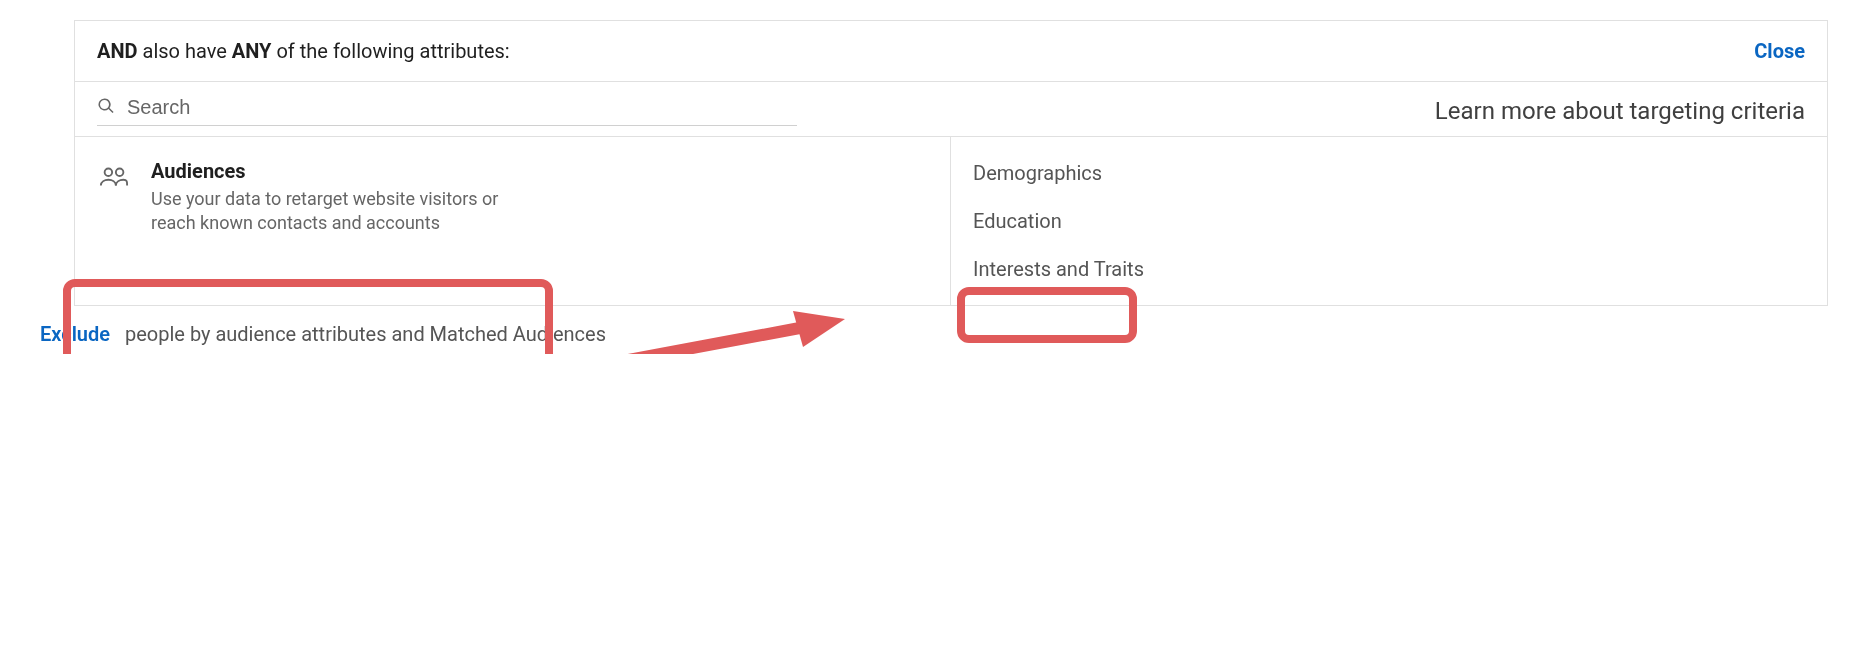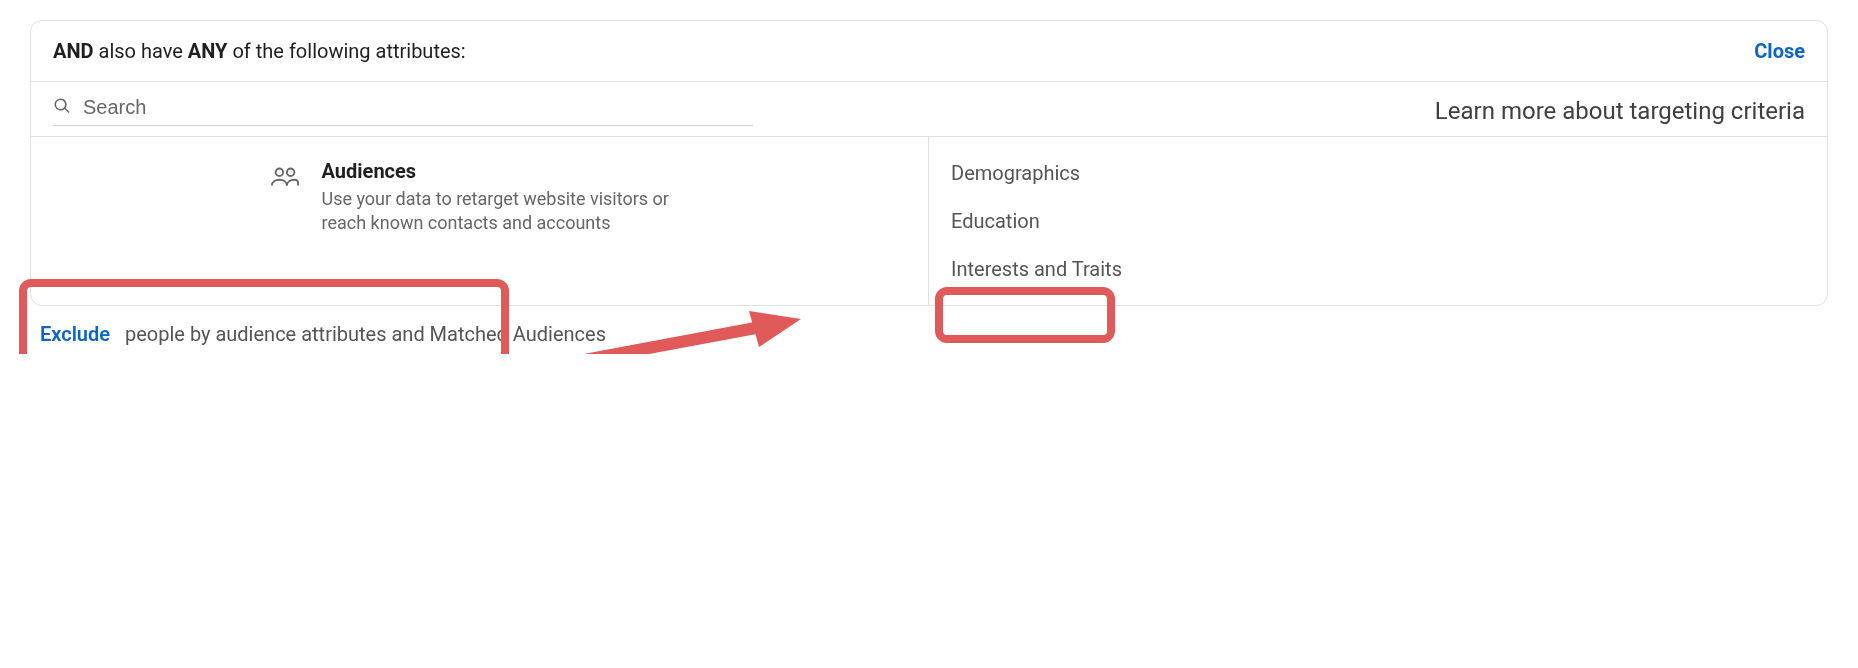--- a/index.html
+++ b/index.html
@@ -8,23 +8,24 @@
     background: #fff;
     color: #1f1f1f;
     font-size: 18px;
   }
   .container {
     width: 1858px;
     padding: 0 30px;
   }
   .panel {
     border: 1px solid #e0e0e0;
-    border-radius: 12px;
+    border-radius: 0;
     margin-top: 20px;
     background: #fff;
+    margin-left: 44px;
   }
   .panel-header {
     display: flex;
     justify-content: space-between;
     align-items: center;
     padding: 18px 22px 18px 22px;
     border-bottom: 1px solid #e0e0e0;
   }
   .header-text {
     font-size: 20px;
@@ -80,21 +81,20 @@
     width: 50%;
     padding: 12px 0;
   }
   .left-item {
     display: flex;
     align-items: flex-start;
     padding: 22px 22px;
     gap: 20px;
     cursor: pointer;
     position: relative;
-    justify-content: center;
   }
   .left-item.selected {
     background: #f5f7f9;
     border-top: 1px solid #cfd6e0;
     border-bottom: 1px solid #cfd6e0;
   }
   .left-item .icon-box {
     width: 34px;
     flex: 0 0 34px;
     display: flex;

